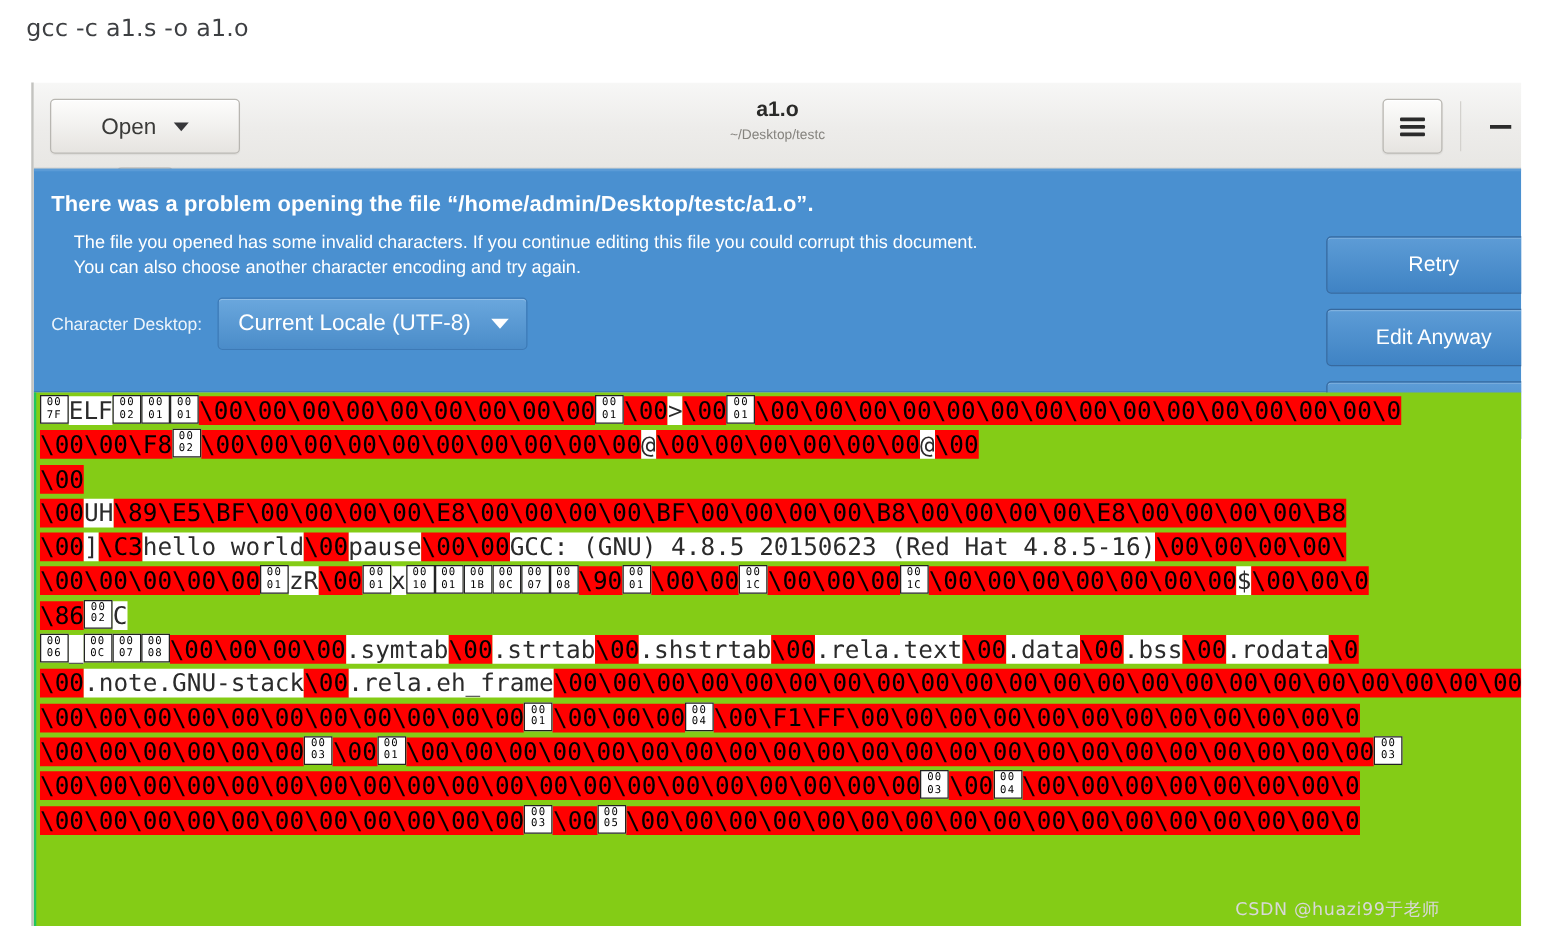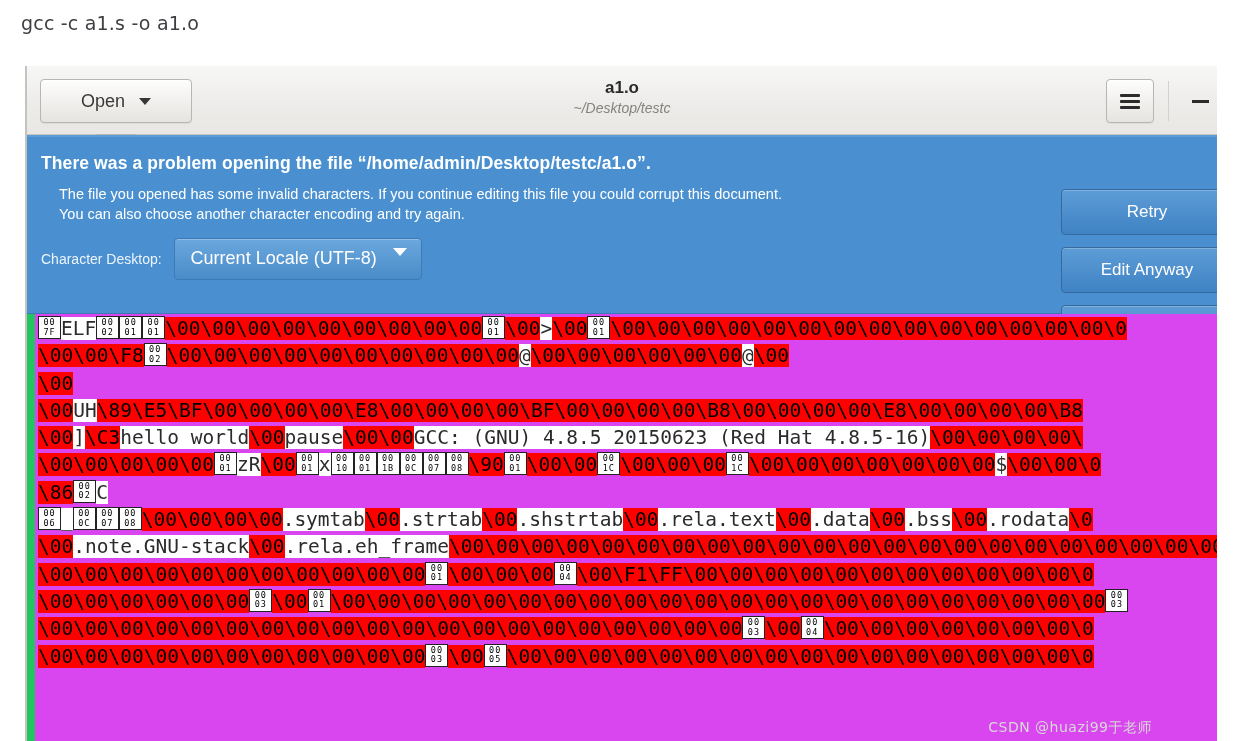--- a/index.html
+++ b/index.html
@@ -63,21 +63,21 @@
   .docicon .tab {
     position:absolute; left:6px; top:0px; width:6px; height:5px; background:#2e3133;
   }
   .docicon .plus-h { position:absolute; left:5px; top:10px; width:8px; height:2.5px; background:#f0efed; }
   .docicon .plus-v { position:absolute; left:7.7px; top:7.2px; width:2.5px; height:8px; background:#f0efed; }
 
   .hb-title {
     position:absolute; left:0; right:0; top:11px; text-align:center; pointer-events:none;
   }
   .hb-title .t1 { font-size:17px; font-weight:bold; color:#2a2a28; line-height:21px; }
-  .hb-title .t2 { font-size:14px; color:#85837e; line-height:18px; margin-top:1px;font-style:italic; }
+  .hb-title .t2 { font-size:11px; color:#85837e; line-height:18px; margin-top:1px; }
 
   .hb-right { position:absolute; right:0px; top:13px; display:flex; align-items:center; }
   .btn-save {
     height:42px; padding:0 26px; border:1px solid #c8c6c2; border-radius:4px;
     background: linear-gradient(to bottom,#fbfbfa,#f4f3f1);
     color:#a9a7a3; font-size:18px; display:flex;align-items:center;
   }
   .btn-menu { height:42px; width:46px; margin-left:9px; }
   .hamburger { width:20px; height:15px; display:flex; flex-direction:column; justify-content:space-between; }
   .hamburger i { display:block; height:3px; background:#2b2b2b; border-radius:1px; }
@@ -99,45 +99,45 @@
   .ib-head {
     font-size: 17.5px; font-weight: bold; margin: 4px 0 0 14px; letter-spacing:.1px;
   }
   .ib-body { margin: 10px 0 0 32px; font-size: 14.5px; line-height: 20px; max-width: 760px; }
   .ib-body div { white-space: normal; }
   .ib-enc-row { display:flex; align-items:center; gap:12px; margin: 14px 0 0 14px; }
   .ib-enc-label { font-size:14px; color:#ecf4fb; }
   .ib-combo {
     background: linear-gradient(to bottom,#6aa7dd,#4a8cc9);
     border:1px solid #3d7ab6; border-radius:4px;
-    padding: 9px 14px 10px 16px; display:flex; align-items:flex-start; gap:16px;
+    padding: 9px 14px 10px 16px; display:flex; align-items:center; gap:16px;
     font-size:18px; color:#ffffff;
     box-shadow: 0 1px 0 rgba(255,255,255,.25) inset;
   }
   .ib-combo .caret-w {
     width:0;height:0;border-left:7px solid transparent;border-right:7px solid transparent;
     border-top:8px solid #ffffff;
   }
   .ib-actions { position:absolute; right:-16px; top:52px; display:flex; gap:12px;flex-direction:column; }
   .ib-btn {
     background: linear-gradient(to bottom,#5d9cd6,#3f83c4);
     border:1px solid #37699e; border-radius:4px;
     color:#ffffff; font-size:17px;
     height:44px; min-width:170px; display:flex; align-items:center; justify-content:center;
     box-shadow: 0 1px 0 rgba(255,255,255,.22) inset;
   }
   .ib-btn.partial { min-width: 120px; }
 
   
   .textview {
     position: relative;
-    background: #d946ef;
+    background: #84cc16;
     height: calc(675px - 69px - 179px);
     overflow: hidden;
-    border-left: 8px solid #22c55e;
+    border-left: 2px solid #22c55e;
     box-sizing: border-box;
   }
   .hexlines {
     font-family: "DejaVu Sans Mono", "Liberation Mono", monospace;
     font-size: 19.5px;
     line-height: 27.3px;
     padding: 1px 0 0 3px;
     white-space: pre;
     color: #000;
     letter-spacing: 0px;

